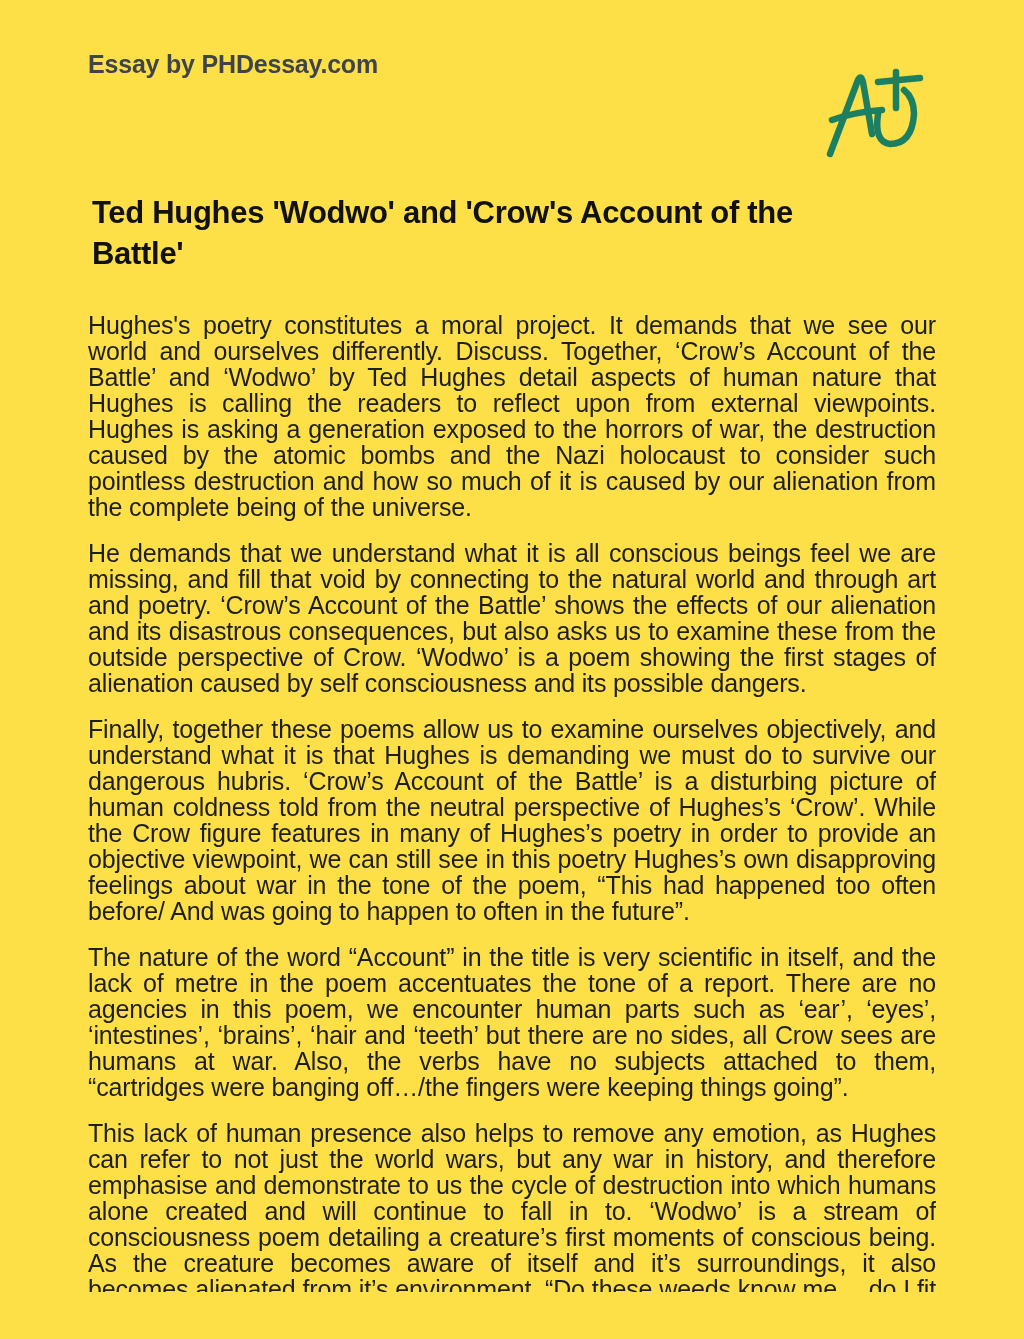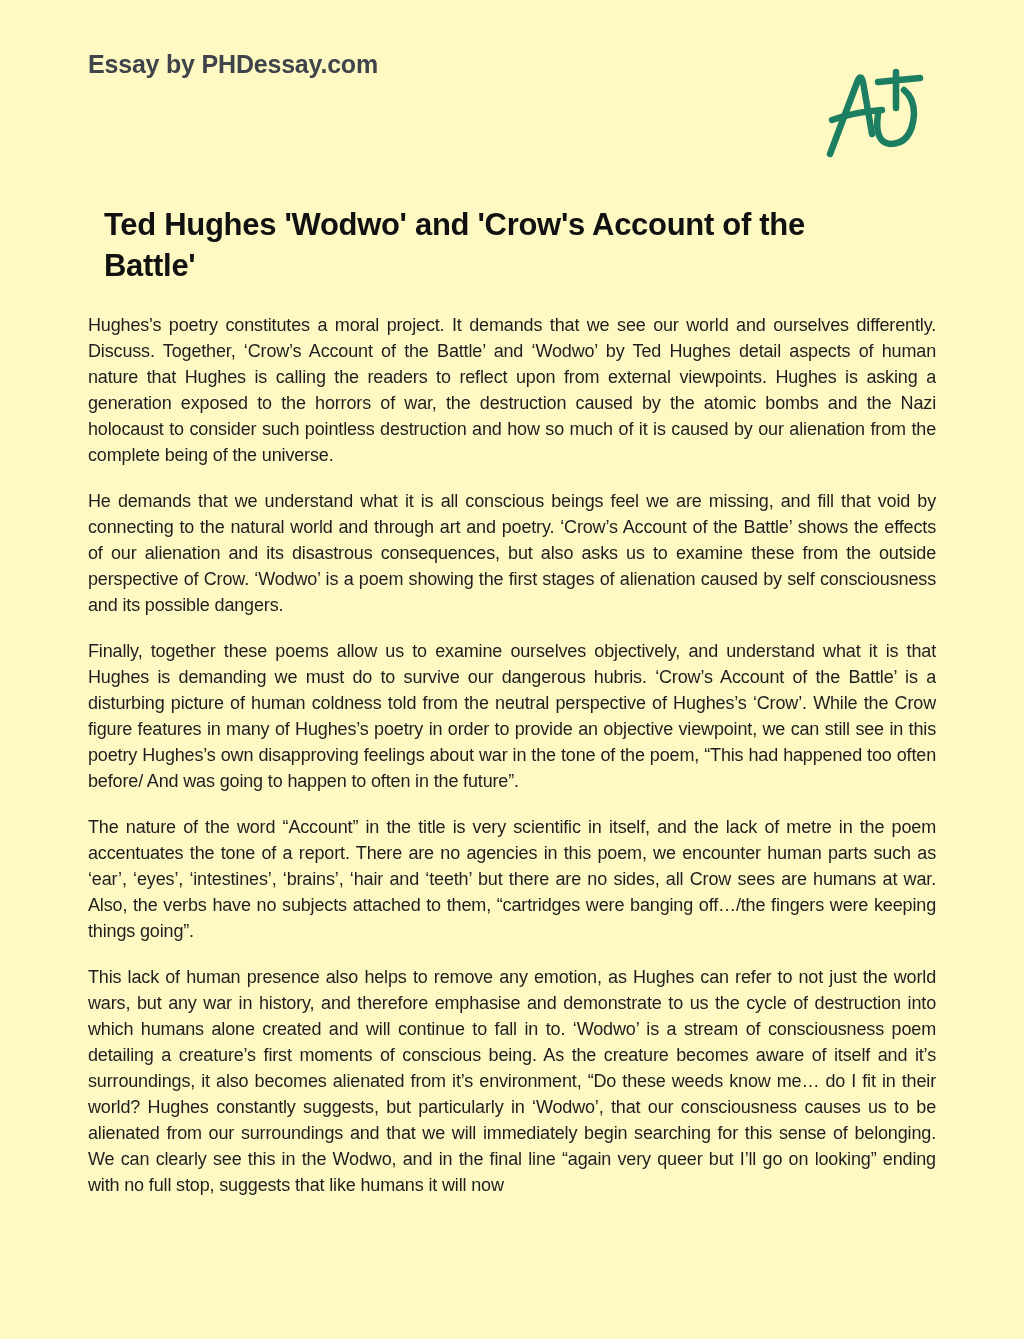--- a/index.html
+++ b/index.html
@@ -12,21 +12,21 @@
     height: 1339px;
     overflow: hidden;
     position: relative;
     font-family: "Liberation Sans", "DejaVu Sans", sans-serif;
   }
   .page {
     position: absolute;
     left: 0; top: 0;
     width: 1024px;
     height: 1339px;
-    background: #fef9c3;
+    background: #fde047;
   }
   .brand {
     position: absolute;
     left: 88px;
     top: 50px;
     font-size: 25px;
     font-weight: bold;
     color: #3f444b;
     letter-spacing: -0.2px;
   }
@@ -50,34 +50,34 @@
   }
   .title {
     position: absolute;
     left: 88px;
     top: 188px;
     width: 800px;
     font-size: 31px;
     line-height: 41px;
     font-weight: bold;
     color: #111111;
-    margin: 16px;
+    margin: 4px;
     letter-spacing: -0.3px;
   }
   .content {
     position: absolute;
     left: 88px;
     top: 312px;
     width: 848px;
     height: 980px;
     overflow: hidden;
   }
   .content p {
     margin: 0 0 20px 0;
-    font-size: 18px;
+    font-size: 25px;
     line-height: 26px;
     color: #1e1e1e;
     text-align: justify;
     letter-spacing: -0.15px;
   }
 </style>
 </head>
 <body>
 
 <div class="page">

